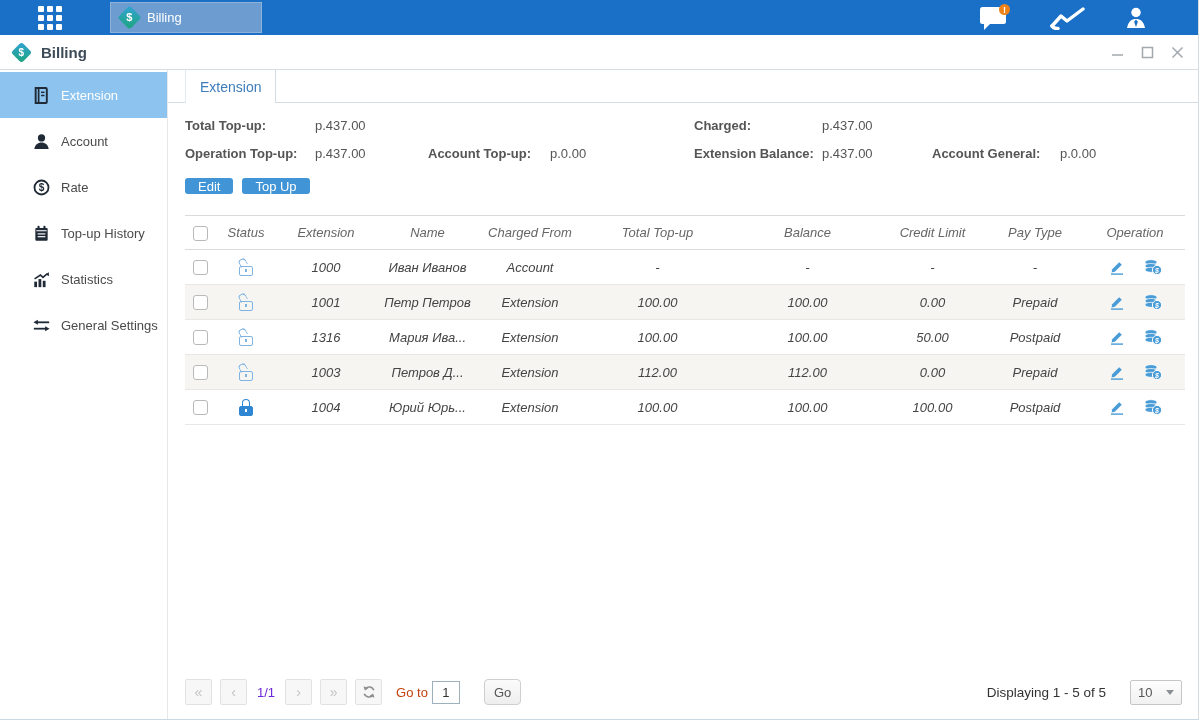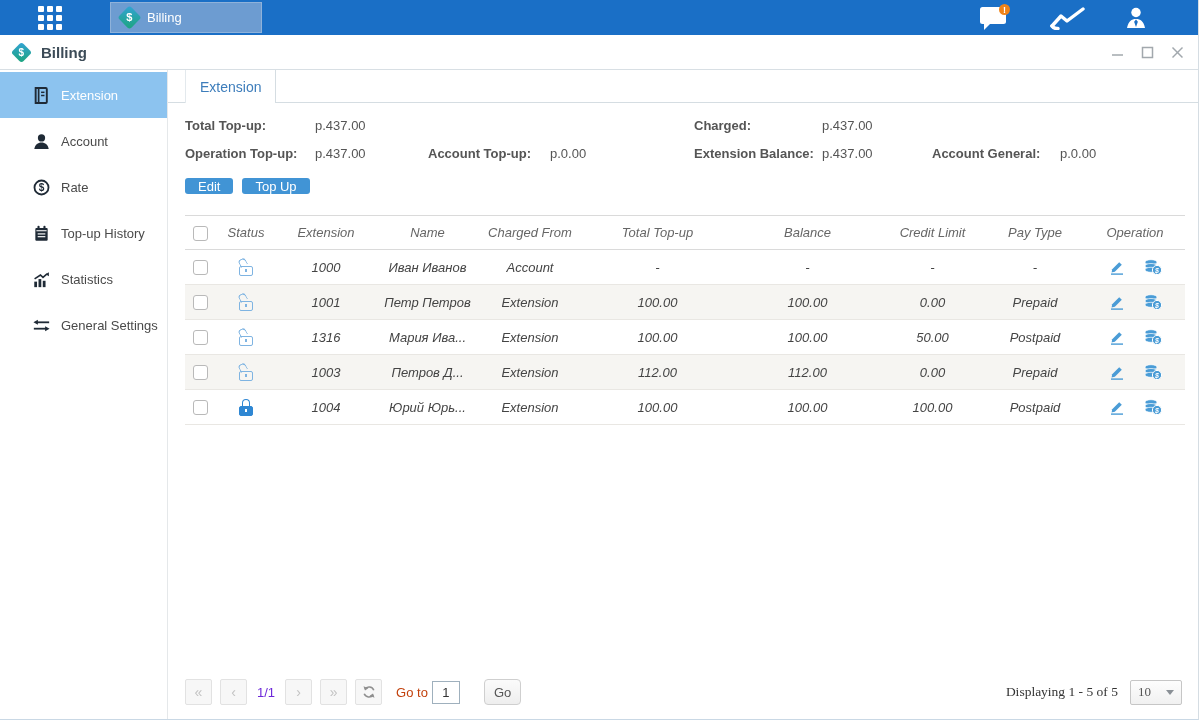--- a/index.html
+++ b/index.html
@@ -93,21 +93,21 @@
   .pg-btn { width:27px; height:26px; border:1px solid #e2e2e2; background:#f7f7f7; border-radius:2px;
             color:#c3c3c3; font-size:14px; display:flex; align-items:center; justify-content:center;
             margin-right:8px; cursor:pointer; }
   .pg-indicator { font-size:13px; color:#6d28d9; margin:0 10px 0 2px; }
   .goto-label { font-size:13px; color:#c2410c; margin:0 4px 0 6px; }
   .goto-input { width:28px; height:23px; border:1px solid #9fb0bd; text-align:center;
                 font-size:13px; color:#333; font-family:inherit; }
   .go-btn { margin-left:24px; height:26px; padding:0 9px; border:1px solid #cfcfcf; border-radius:4px;
             background:linear-gradient(#fbfbfb,#eeeeee); color:#555; font-size:13px;
             font-family:inherit; cursor:pointer; }
-  .footer-right { margin-left:auto; display:flex; align-items:center; gap:12px;font-family:Liberation Serif, serif; }
+  .footer-right { margin-left:auto; display:flex; align-items:center; gap:24px; }
   .displaying { font-size:13.5px; color:#333; }
   .pagesize { width:52px; height:25px; border:1px solid #c6c6c6; border-radius:2px;
               background:linear-gradient(#fdfdfd,#f1f1f1); display:flex; align-items:center;
               justify-content:space-between; padding:0 7px; font-size:13px; color:#555; cursor:pointer; }
   .pagesize .arrow { width:0; height:0; border-left:4.5px solid transparent;
                      border-right:4.5px solid transparent; border-top:5.5px solid #8a9096; }
 </style>
 </head>
 <body>
 

